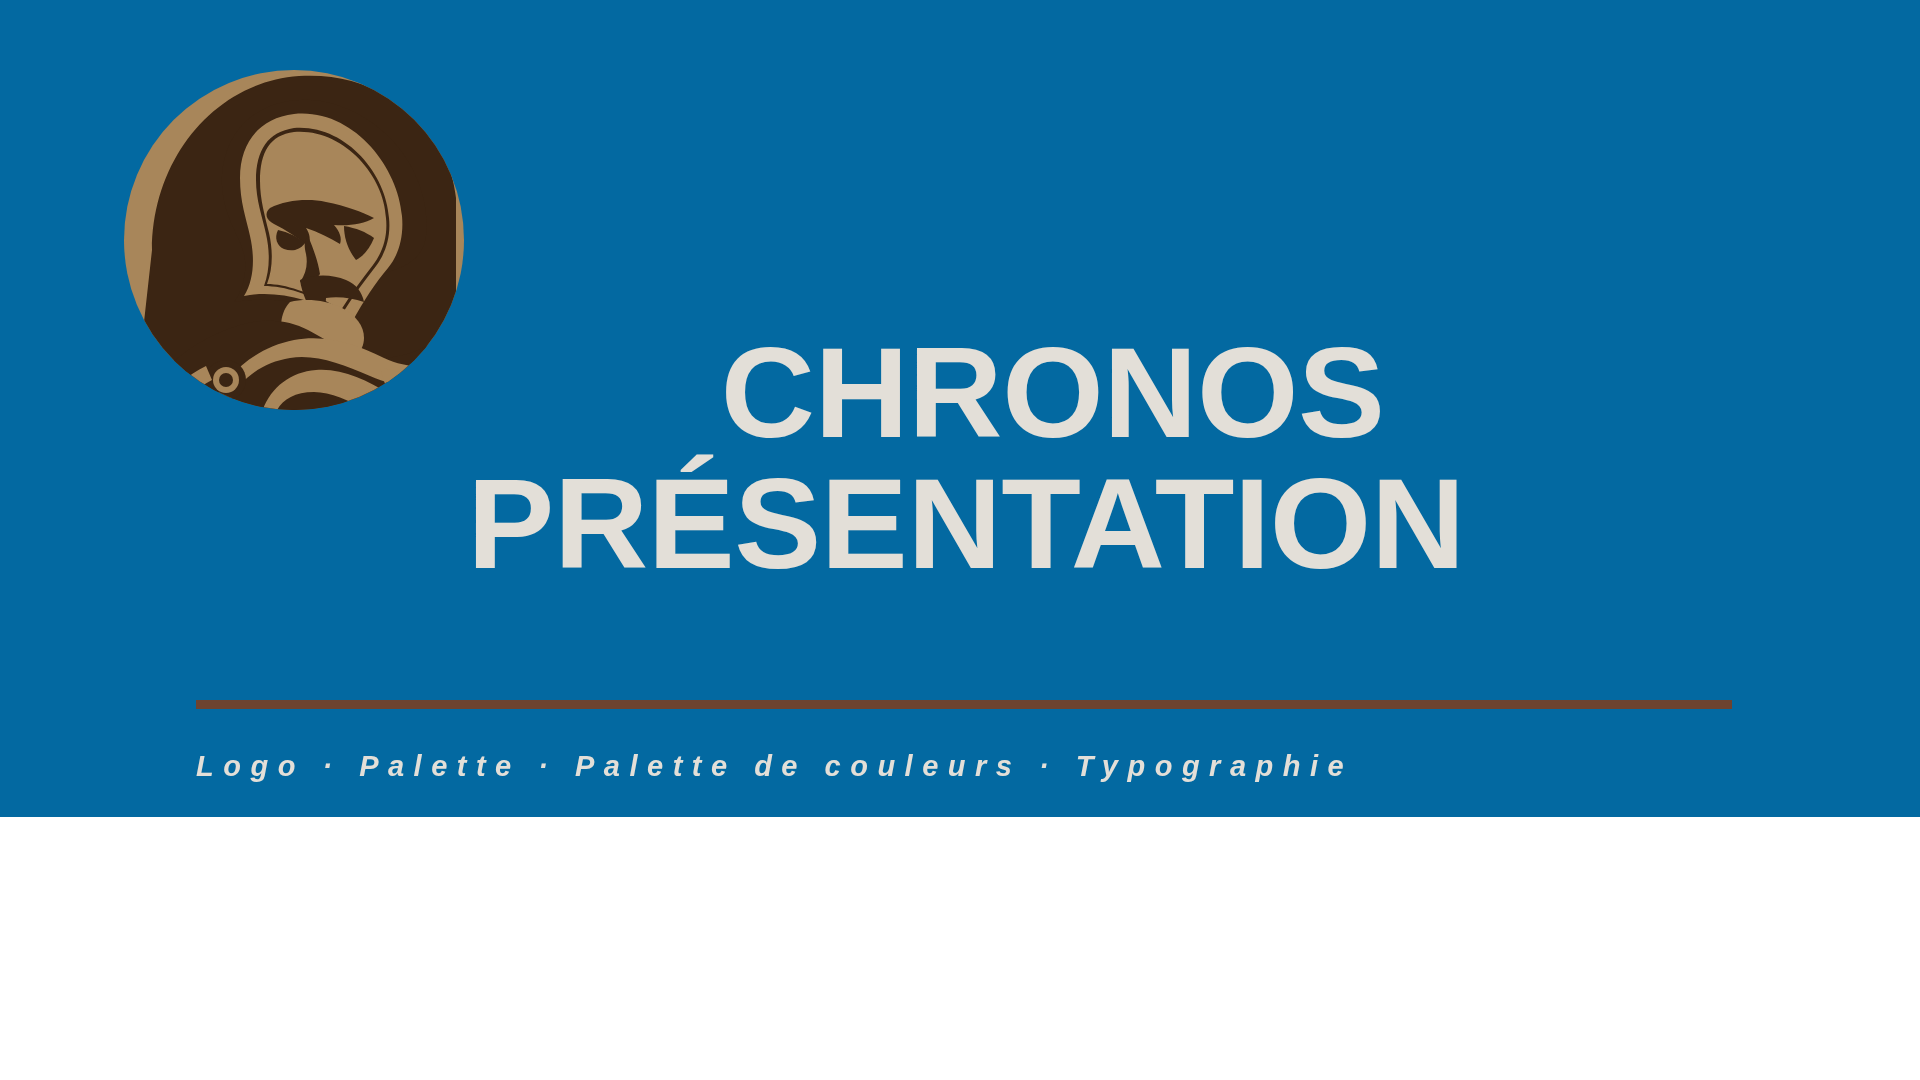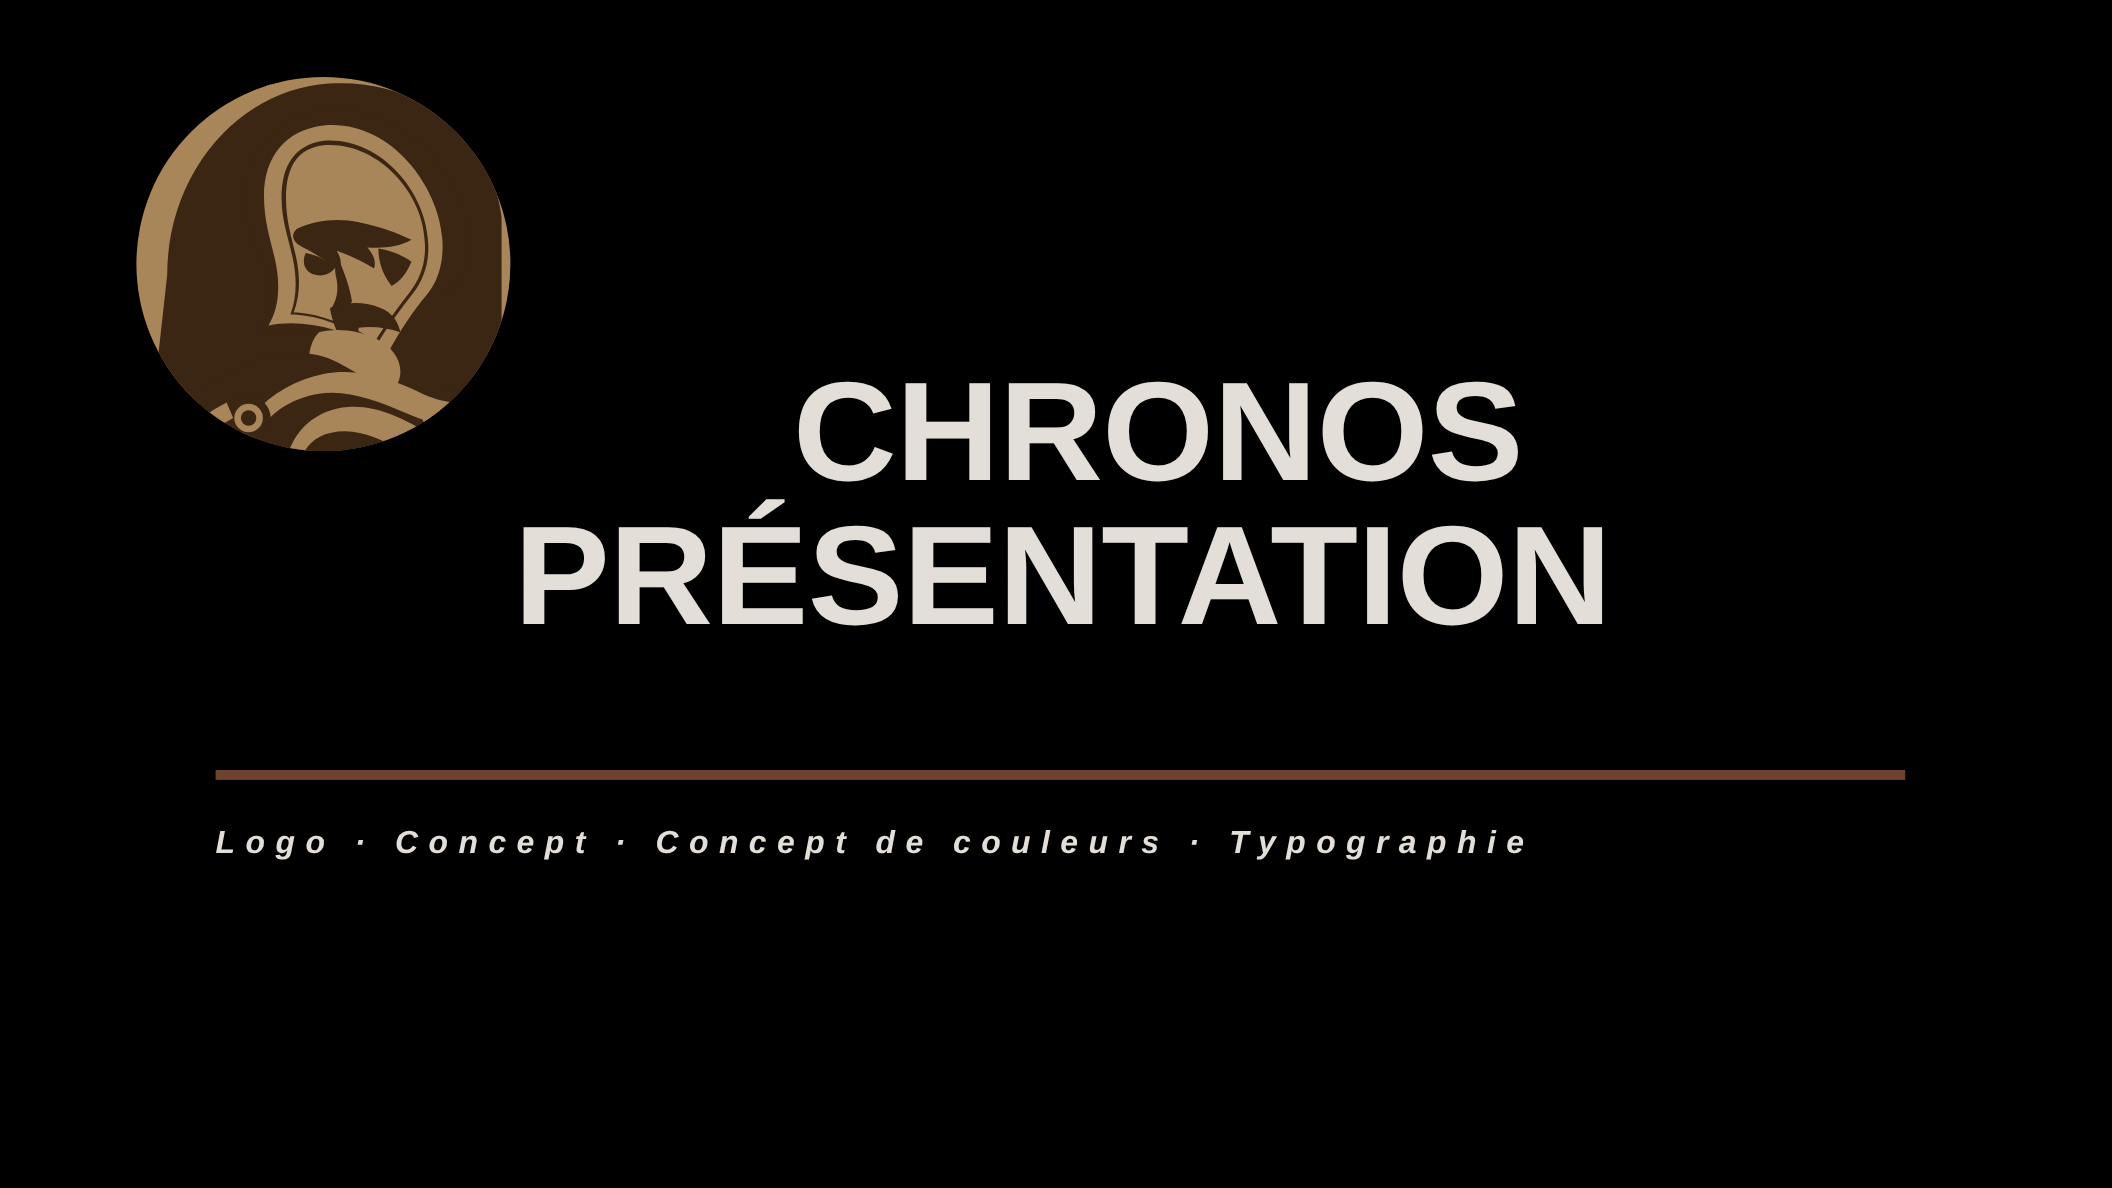--- a/index.html
+++ b/index.html
@@ -9,22 +9,22 @@
   body {
     width: 1920px;
     height: 1080px;
     overflow: hidden;
     font-family: "Liberation Sans", sans-serif;
   }
 
   #slide {
     position: relative;
     width: 1920px;
-    height: 1080px;
-    background: #000000;
+    height: 817px;
+    background: #0369a1;
     overflow: hidden;
   }
 
   
   #logo-badge {
     position: absolute;
     left: 94px;
     top: 40px;
     width: 400px;
     height: 400px;
@@ -229,15 +229,15 @@
     </svg>
   </div>
 
   <div id="title-block">
     <span class="title-line" id="title-line-1">CHRONOS</span>
     <span class="title-line" id="title-line-2">PRÉSENTATION</span>
   </div>
 
   <div id="divider"></div>
 
-  <div id="subtitle">Logo  ·  Concept  ·  Concept de couleurs  ·  Typographie</div>
+  <div id="subtitle">Logo  ·  Palette  ·  Palette de couleurs  ·  Typographie</div>
 
 </div>
 
 </body></html>

